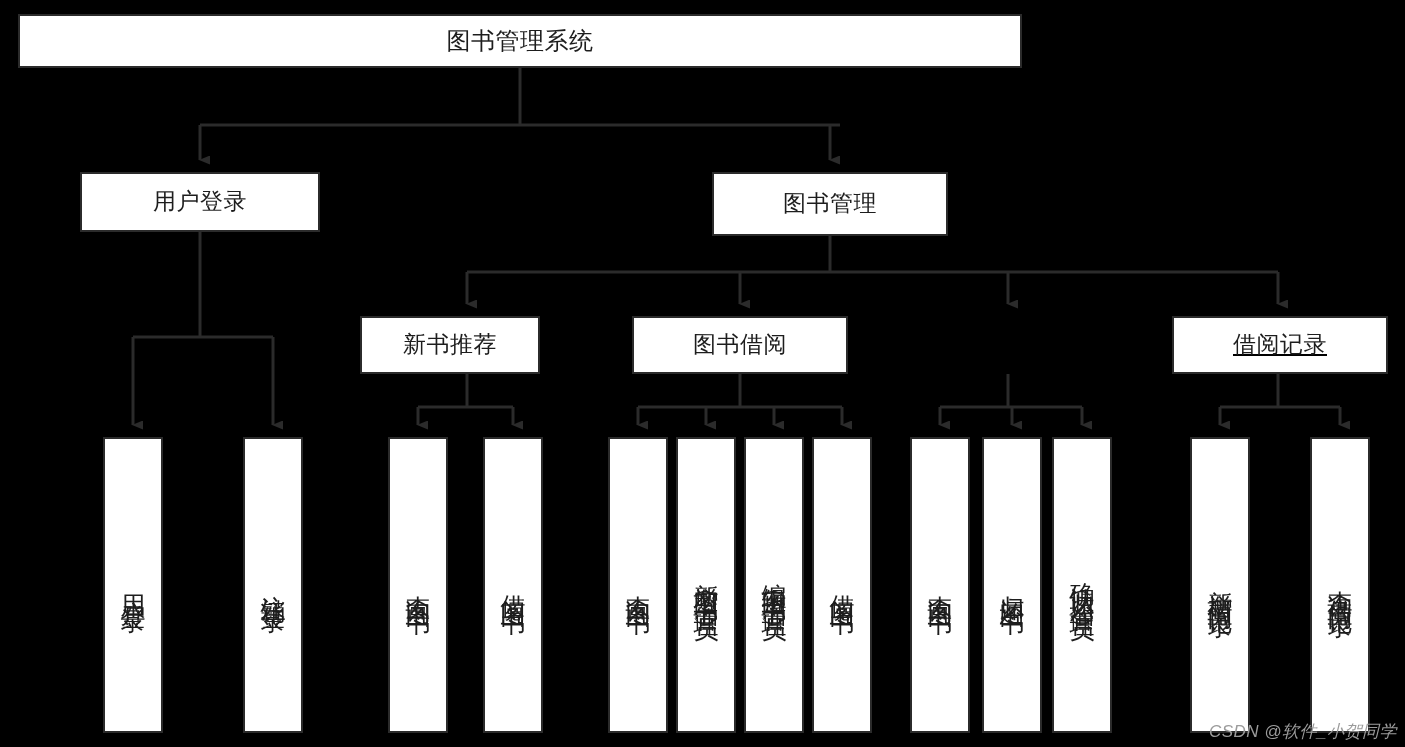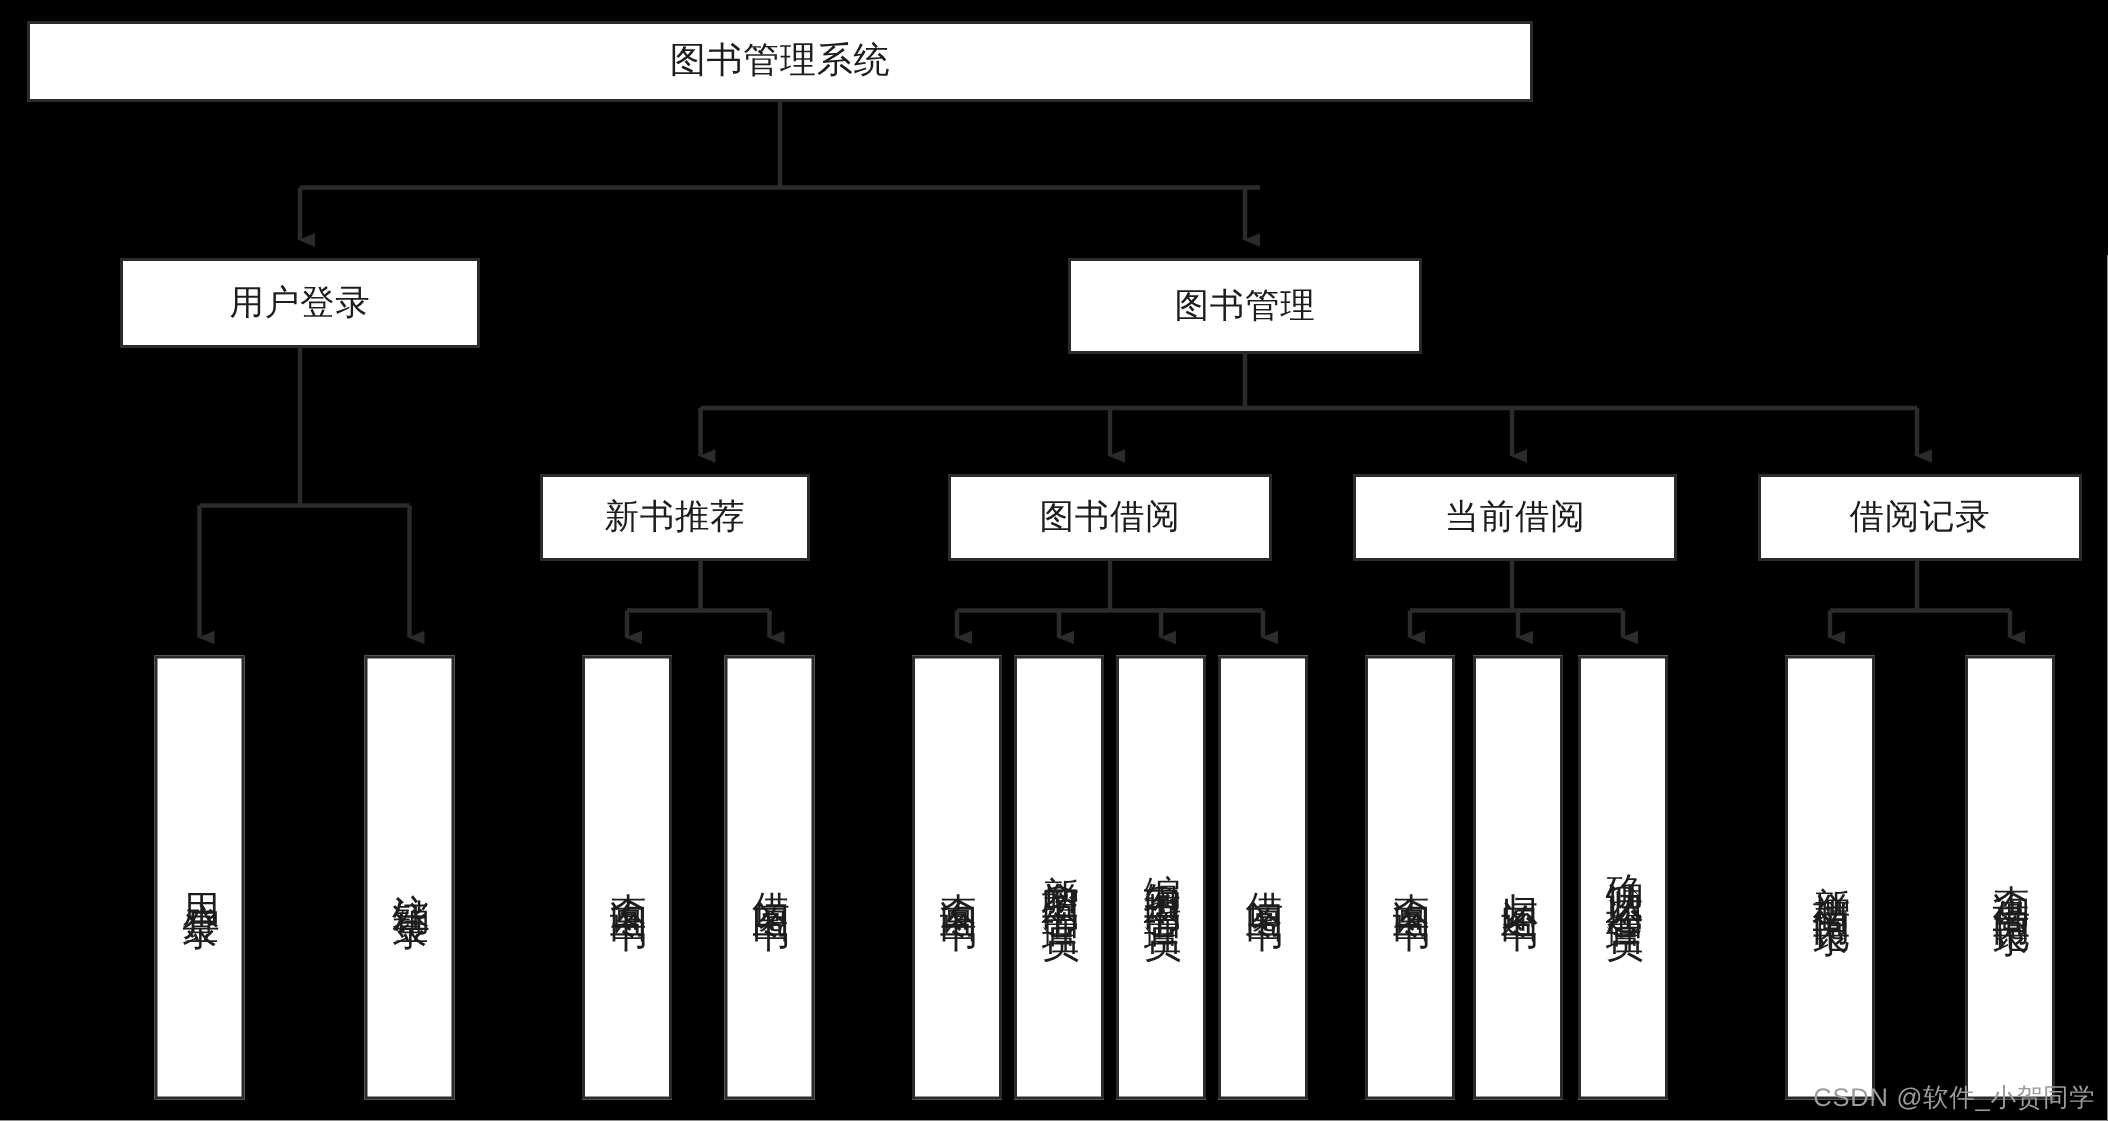--- a/index.html
+++ b/index.html
@@ -69,20 +69,21 @@
   .watermark {
     position: absolute;
     right: 8px;
     bottom: 4px;
     font-size: 17px;
     color: #9b9b9b;
     letter-spacing: 0.5px;
     z-index: 6;
     white-space: nowrap;
     user-select: none;
+    font-style: italic;
   }
 </style>
 </head>
 <body>
 
 <div id="diagram-canvas">
 
   <svg id="edges-layer" viewBox="0 0 1405 747" width="1405" height="747" xmlns="http://www.w3.org/2000/svg">
     <defs>
       <marker id="arrowhead" markerWidth="9" markerHeight="11" refX="4.5" refY="10" orient="auto" markerUnits="userSpaceOnUse">
@@ -143,24 +144,21 @@
   <div class="node horiz" style="left:712px; top:172px; width:236px; height:64px;">
     <span class="node-label">图书管理</span>
   </div>
 
   <div class="node horiz" style="left:360px; top:316px; width:180px; height:58px;">
     <span class="node-label">新书推荐</span>
   </div>
   <div class="node horiz" style="left:632px; top:316px; width:216px; height:58px;">
     <span class="node-label">图书借阅</span>
   </div>
-  <div class="node horiz" style="left:902px; top:316px; width:216px; height:58px;">
-    <span class="node-label">当前借阅</span>
-  </div>
-  <div class="node horiz" style="left:1172px; top:316px; width:216px; height:58px;">
+  <div class="node horiz" style="left:1172px; top:316px; width:216px; height:58px;text-decoration:underline;">
     <span class="node-label">借阅记录</span>
   </div>
 
   <div class="node vert" style="left:103px; top:437px; width:60px; height:296px;">
     <span class="node-label">用户登录</span>
   </div>
   <div class="node vert" style="left:243px; top:437px; width:60px; height:296px;">
     <span class="node-label">注销登录</span>
   </div>
   <div class="node vert" style="left:388px; top:437px; width:60px; height:296px;">

